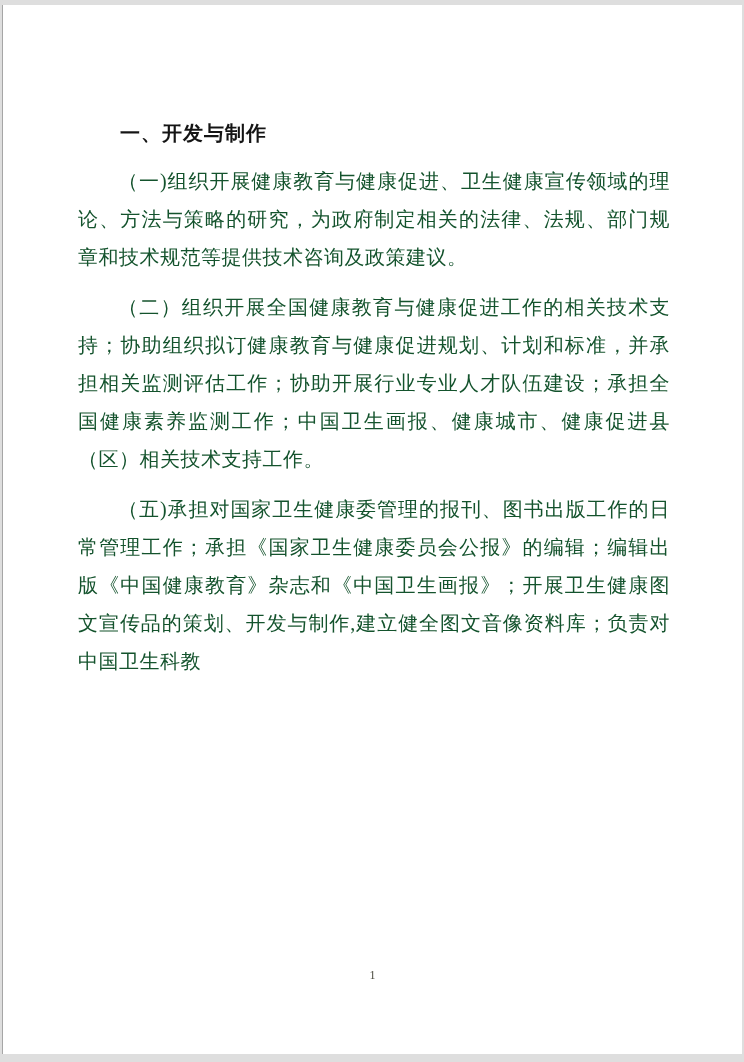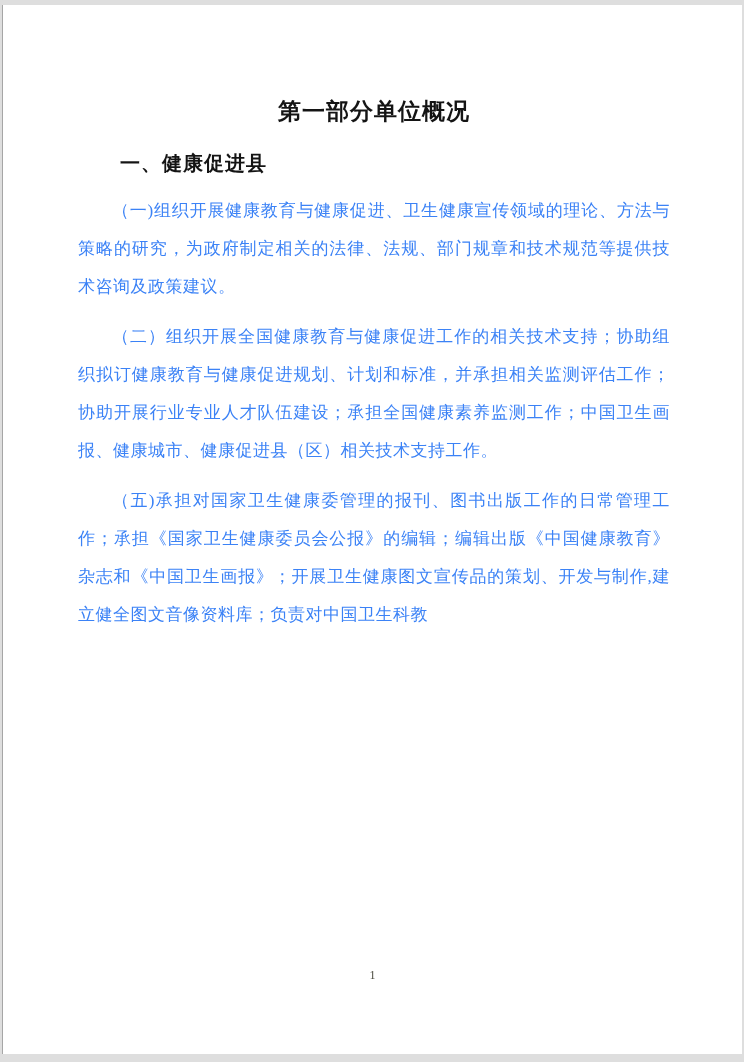--- a/index.html
+++ b/index.html
@@ -41,23 +41,23 @@
     font-family: "Liberation Sans", "DejaVu Sans", sans-serif;
     font-weight: 700;
     font-size: 20px;
     line-height: 28px;
     color: #141414;
     letter-spacing: 1px;
     margin: 23px 0 0 42px;
   }
   .body-text p {
     margin: 12px 0 0 0;
-    font-size: 17px;
+    font-size: 20px;
     line-height: 38px;
-    color: #3b82f6;
+    color: #14532d;
     text-align: justify;
     text-indent: 2em;
     letter-spacing: 0.5px;
     word-break: break-all;
   }
   .body-text p:first-child {
     margin-top: 15px;
   }
   .page-number {
     position: absolute;
@@ -67,22 +67,21 @@
     text-align: center;
     font-size: 12px;
     color: #4a4a3e;
   }
 </style>
 </head>
 <body>
 
 <div class="page">
   <div class="content">
-    <div class="doc-title">第一部分单位概况</div>
-    <div class="section-heading">一、健康促进县</div>
+    <div class="section-heading">一、开发与制作</div>
     <div class="body-text">
       <p>（一)组织开展健康教育与健康促进、卫生健康宣传领域的理论、方法与策略的研究，为政府制定相关的法律、法规、部门规章和技术规范等提供技术咨询及政策建议。</p>
       <p>（二）组织开展全国健康教育与健康促进工作的相关技术支持；协助组织拟订健康教育与健康促进规划、计划和标准，并承担相关监测评估工作；协助开展行业专业人才队伍建设；承担全国健康素养监测工作；中国卫生画报、健康城市、健康促进县（区）相关技术支持工作。</p>
       <p>（五)承担对国家卫生健康委管理的报刊、图书出版工作的日常管理工作；承担《国家卫生健康委员会公报》的编辑；编辑出版《中国健康教育》杂志和《中国卫生画报》；开展卫生健康图文宣传品的策划、开发与制作,建立健全图文音像资料库；负责对中国卫生科教</p>
     </div>
   </div>
   <div class="page-number">1</div>
 </div>
 
 </body></html>

